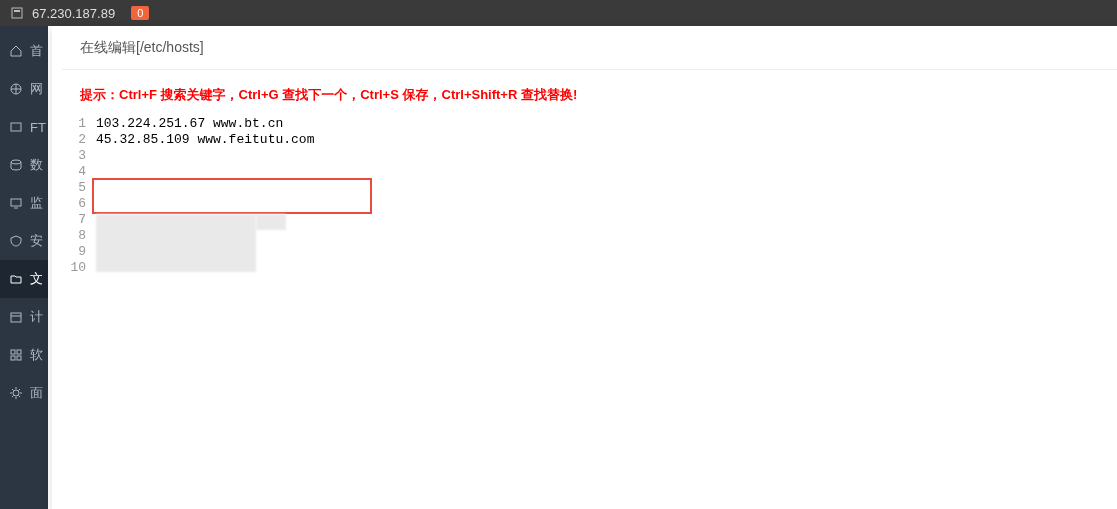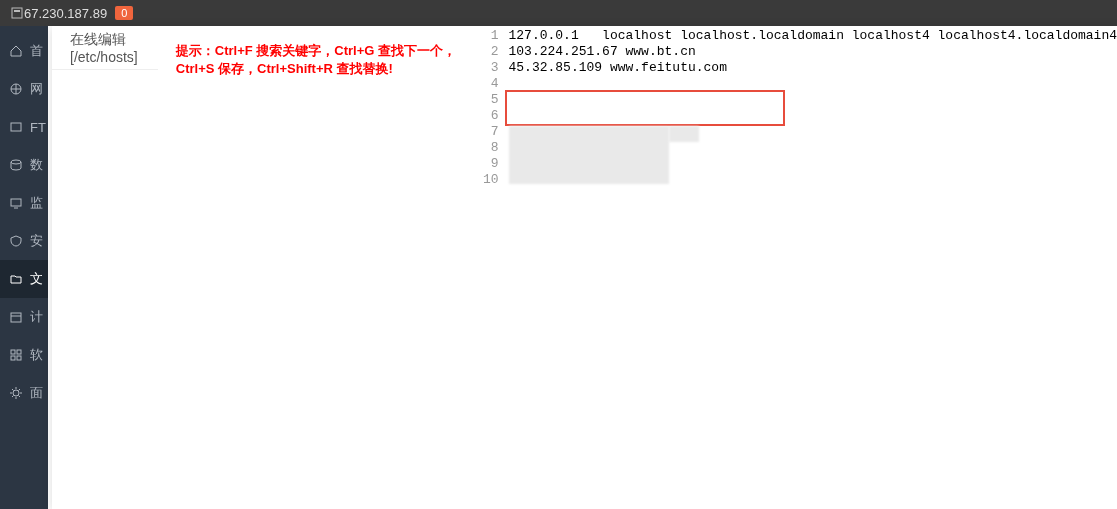--- a/index.html
+++ b/index.html
@@ -12,20 +12,21 @@
       position: relative;
     }
     .topbar {
       height: 26px;
       background: #3a3a3a;
       display: flex;
       align-items: center;
       padding-left: 10px;
       color: #ddd;
       font-size: 13px;
+      gap: 8px;
     }
     .topbar-icon {
       width: 14px; height: 14px;
       display: inline-flex;
       align-items: center;
       justify-content: center;
     }
     .topbar-badge {
       background: #f0653d;
       color: #fff;
@@ -66,21 +67,22 @@
     }
     .modal {
       position: absolute;
       left: 52px;
       top: 26px;
       right: 0;
       bottom: 0;
       background: #fff;
       box-shadow: 0 2px 10px rgba(0,0,0,0.15);
       display: flex;
-      flex-direction: row;
+      flex-direction: column;
+      padding-left: 10px;
     }
     .modal-header {
       height: 44px;
       border-bottom: 1px solid #eee;
       display: flex;
       align-items: center;
       padding: 0 18px;
       font-size: 14px;
       color: #555;
     }
@@ -244,21 +246,20 @@
         <div>6</div>
         <div>7</div>
         <div>8</div>
         <div>9</div>
         <div>10</div>
       </div>
     <div class="code" id="code">
       <div class="highlight-box" id="hlbox" style="left: 0px; top: 62px; width: 280px; height: 36px;"></div>
       <div class="smudge" style="left:4px; top:98px; width:160px; height:58px;"></div>
       <div class="smudge" style="left:164px; top:98px; width:30px; height:16px;"></div>
-    <div class="code-line">127.0.0.1   localhost localhost.localdomain localhost4 localhost4.localdomain4</div>
         <div class="code-line">103.224.251.67 www.bt.cn</div>
         <div class="code-line">45.32.85.109 www.feitutu.com</div>
         <div class="code-line"></div>
         <div class="code-line"></div>
         <div class="code-line"></div>
         <div class="code-line"></div>
       </div>
   </div>
 </div>
 

